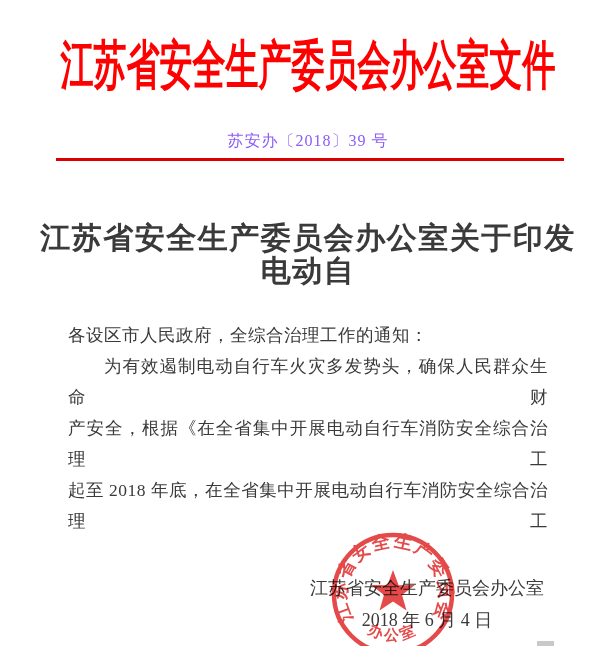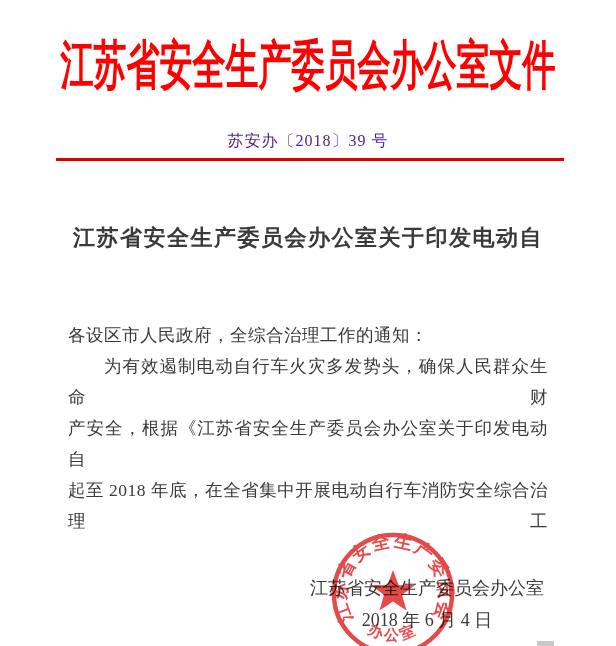--- a/index.html
+++ b/index.html
@@ -22,33 +22,33 @@
     white-space: nowrap;
     transform: scaleY(1.6);
     transform-origin: 50% 0;
   }
   .doc-number {
     position: absolute;
     top: 131px; left: 0; width: 616px;
     text-align: center;
     font-size: 16px;
     letter-spacing: 1px;
-    color: #4c1d95;
+    color: #8b5cf6;
   }
   .red-rule {
     position: absolute;
     top: 158px; left: 56px;
     width: 508px; height: 3px;
     background: var(--rule-red, #dd0000);
   }
   .doc-title {
     position: absolute;
     top: 221px; left: 36px; width: 544px;
     text-align: center;
-    font-size: 22px;
+    font-size: 30px;
     line-height: 33px;
     font-weight: 600;
     letter-spacing: 1.5px;
     color: #3a3a3a;
   }
   .content {
     position: absolute;
     top: 320px; left: 68px; width: 480px;
     font-size: 17.5px;
     line-height: 31px;
@@ -102,21 +102,21 @@
 
 <div class="red-rule"></div>
 
 <div class="doc-title">
   <div>江苏省安全生产委员会办公室关于印发电动自</div>
 </div>
 
 <div class="content">
   <div class="line">各设区市人民政府，全综合治理工作的通知：</div>
   <div class="line justify indent">为有效遏制电动自行车火灾多发势头，确保人民群众生命财</div>
-  <div class="line justify">产安全，根据《江苏省安全生产委员会办公室关于印发电动自</div>
+  <div class="line justify">产安全，根据《在全省集中开展电动自行车消防安全综合治理工</div>
   <div class="line justify">起至 2018 年底，在全省集中开展电动自行车消防安全综合治理工</div>
 
 </div>
 
 <div class="sign-block">
   <div>江苏省安全生产委员会办公室</div>
   <div>2018 年 6 月 4 日</div>
 </div>
 
 <svg class="seal" viewBox="0 0 130 130" xmlns="http://www.w3.org/2000/svg">

